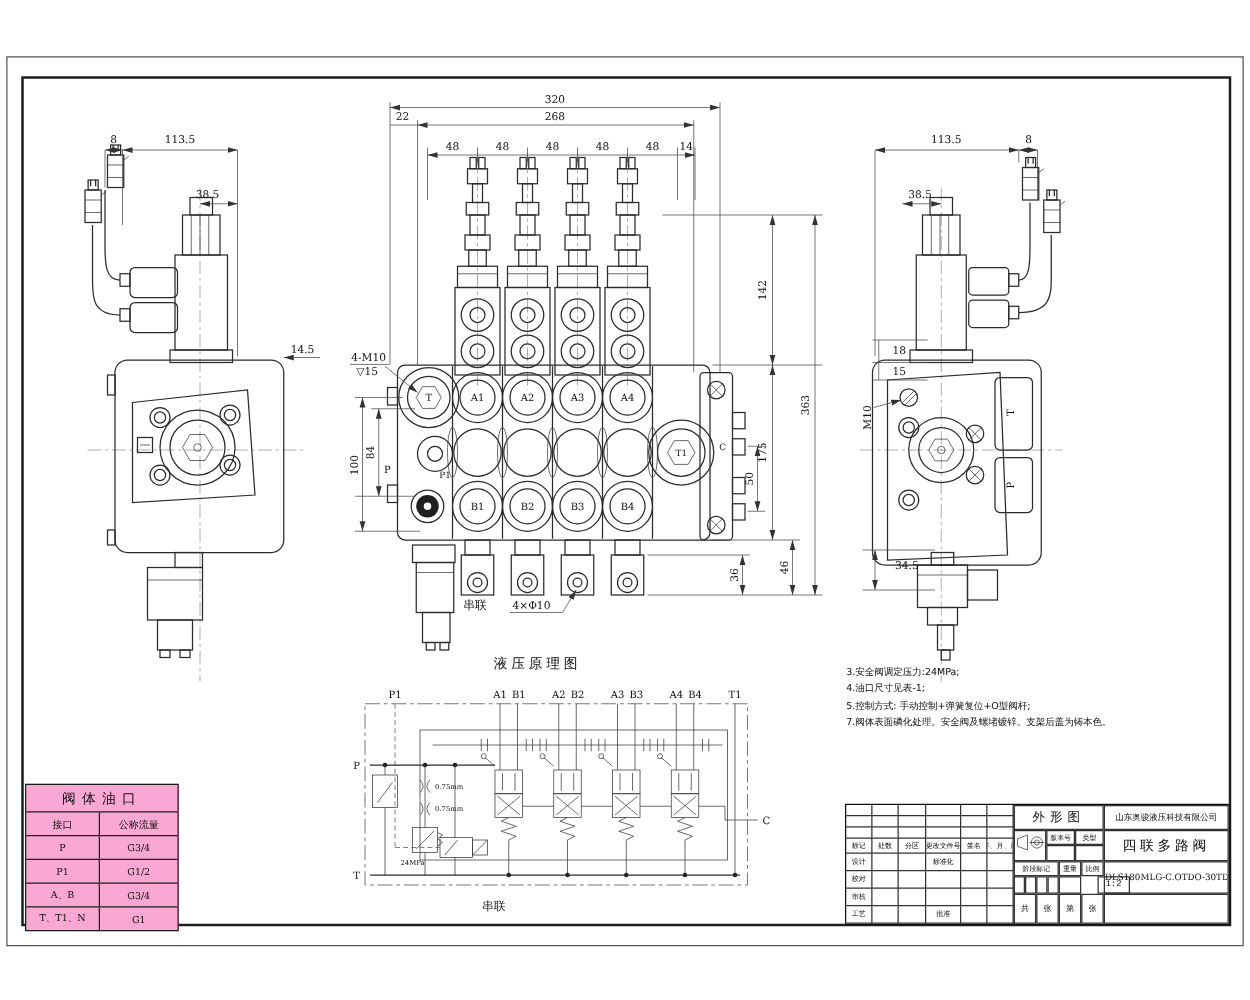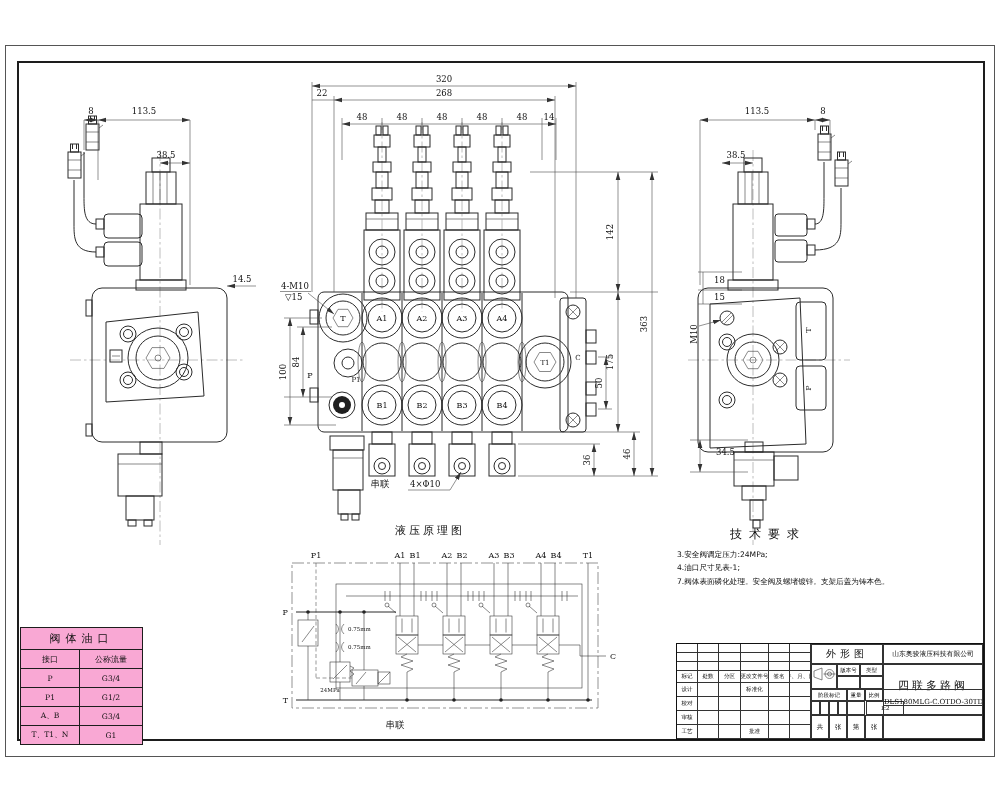--- a/index.html
+++ b/index.html
@@ -485,24 +485,24 @@
         <rect class="lt" x="378" y="672" width="12" height="12"></rect>
         <line class="lt" x1="378" y1="684" x2="390" y2="672"></line>
         <line class="lt" x1="364" y1="686" x2="364" y2="700"></line>
         <line class="dsh" x1="316" y1="678" x2="352" y2="678"></line>
       </g>
       <text class="cn" x="395" y="728" text-anchor="middle">串联</text>
     </g>
   </svg>
 
   <div id="tech" class="abs">
-    <div class="tech-title">技术要求</div>
     <div style="margin-top:5px">
       <div class="tech-item">3.安全阀调定压力:24MPa;</div>
       <div class="tech-item">4.油口尺寸见表-1;</div>
+      <div class="tech-item">5.控制方式: 手动控制+弹簧复位+O型阀杆;</div>
       <div class="tech-item">7.阀体表面磷化处理。安全阀及螺堵镀锌。支架后盖为铸本色。</div>
     </div>
   </div>
 
   <div id="port-table" class="abs">
     <div class="pt-title">阀体油口</div>
     <div class="pt-row pt-hdr">
       <div class="pt-c1">接口</div>
       <div class="pt-c2">公称流量</div>
     </div>
@@ -590,24 +590,24 @@
     <div class="tbc" style="left:160px;top:32px;width:23px;height:13px"></div>
     <div class="tbc" style="left:183px;top:32px;width:23px;height:13px"></div>
     <div class="tbc" style="left:134px;top:45px;width:36px;height:12px;font-size:5.5px">阶段标记</div>
     <div class="tbc" style="left:170px;top:45px;width:18px;height:12px;font-size:5.5px">重量</div>
     <div class="tbc" style="left:188px;top:45px;width:18px;height:12px;font-size:5.5px">比例</div>
     <div class="tbc" style="left:134px;top:57px;width:9px;height:14px"></div>
     <div class="tbc" style="left:143px;top:57px;width:9px;height:14px"></div>
     <div class="tbc" style="left:152px;top:57px;width:9px;height:14px"></div>
     <div class="tbc" style="left:161px;top:57px;width:9px;height:14px"></div>
     <div class="tbc" style="left:170px;top:57px;width:18px;height:14px"></div>
-    <div class="tbc" style="left:189px;top:57px;width:38px;height:14px;font-size:7px;font-family:Liberation Serif, serif">1:2</div>
+    <div class="tbc" style="left:201px;top:57px;width:26px;height:14px;font-size:7px;font-family:Liberation Mono, monospace">1:2</div>
     <div class="tbc" style="left:134px;top:71px;width:18px;height:24px;font-size:6.5px">共</div>
     <div class="tbc" style="left:152px;top:71px;width:18px;height:24px;font-size:6.5px">张</div>
     <div class="tbc" style="left:170px;top:71px;width:18px;height:24px;font-size:6.5px">第</div>
     <div class="tbc" style="left:188px;top:71px;width:18px;height:24px;font-size:6.5px">张</div>
 
     <div class="tbc" style="left:206px;top:0;width:100px;height:20px;font-size:6.8px">山东奥骏液压科技有限公司</div>
-    <div class="tbc" style="left:206px;top:20px;width:100px;height:42px;font-size:11px;letter-spacing:3px">四联多路阀</div>
+    <div class="tbc" style="left:206px;top:20px;width:100px;height:25px;font-size:11px;letter-spacing:3px">四联多路阀</div>
     <div class="tbc" style="left:206px;top:45px;width:100px;height:26px;font-size:7px;font-family:'DejaVu Serif',serif">4-DLS180MLG-C.OTDO-30TDO</div>
     <div class="tbc" style="left:206px;top:71px;width:100px;height:24px"></div>
   </div>
 </div>
 
 </body></html>

